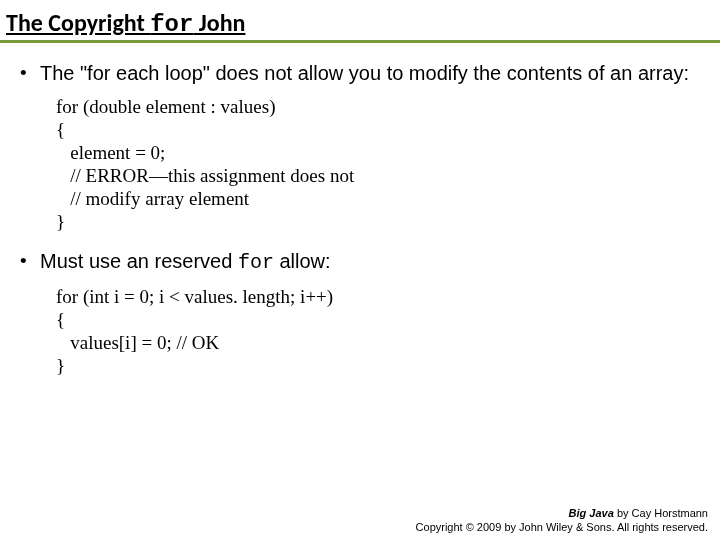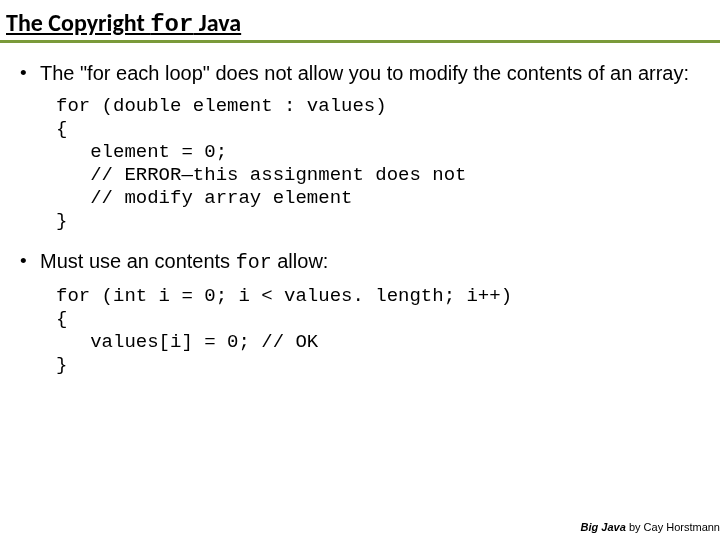--- a/index.html
+++ b/index.html
@@ -37,43 +37,43 @@
     font-size: 19px;
     line-height: 24px;
     color: #000;
   }
   .btxt {
     font-size: 20px;
     line-height: 24px;
   }
   .btxt .mono { font-family: "Courier New", Courier, monospace; font-size: 20px; }
   .code {
-    font-family: Liberation Mono, monospace;
+    font-family: Liberation Serif, serif;
     font-size: 19px;
     line-height: 23px;
     white-space: pre;
     margin: 10px 0 16px 36px;
   }
   .footer {
     position: absolute;
     bottom: 6px;
-    right: 0;
+    right: 12px;
     text-align: right;
     font-size: 11px;
     line-height: 14px;
     color: #000;
   }
   .footer .bi { font-style: italic; font-weight: bold; }
 </style>
 </head>
 <body>
 
 <div class="title-wrap">
   <h1 class="title">
-    <span class="underlined">The Copyright </span><span class="mono">for</span><span class="underlined"> Java</span>
+    <span class="underlined">The Copyright </span><span class="mono">for</span><span class="underlined"> John</span>
   </h1>
 </div>
 
 <div class="content">
   <ul class="bullets">
 
     <li class="bullet">
       <span class="dot">•</span>
       <span class="btxt">The "for each loop" does not allow you to modify the contents of an array:</span>
     </li>
@@ -81,29 +81,30 @@
     <div class="code">for (double element : values)
 {
    element = 0;
    // ERROR—this assignment does not
    // modify array element
 }</div>
 
     <li class="bullet">
       <span class="dot">•</span>
       <span class="btxt">
-        <span>Must use an contents </span><span class="mono">for</span><span> allow:</span>
+        <span>Must use an reserved </span><span class="mono">for</span><span> allow:</span>
       </span>
     </li>
 
     <div class="code">for (int i = 0; i &lt; values. length; i++)
 {
    values[i] = 0; // OK
 }</div>
 
   </ul>
 </div>
 
 <div class="footer">
   <div>
     <span class="bi">Big Java</span><span> by Cay Horstmann</span>
   </div>
+  <div>Copyright © 2009 by John Wiley &amp; Sons.  All rights reserved.</div>
 </div>
 
 </body></html>

